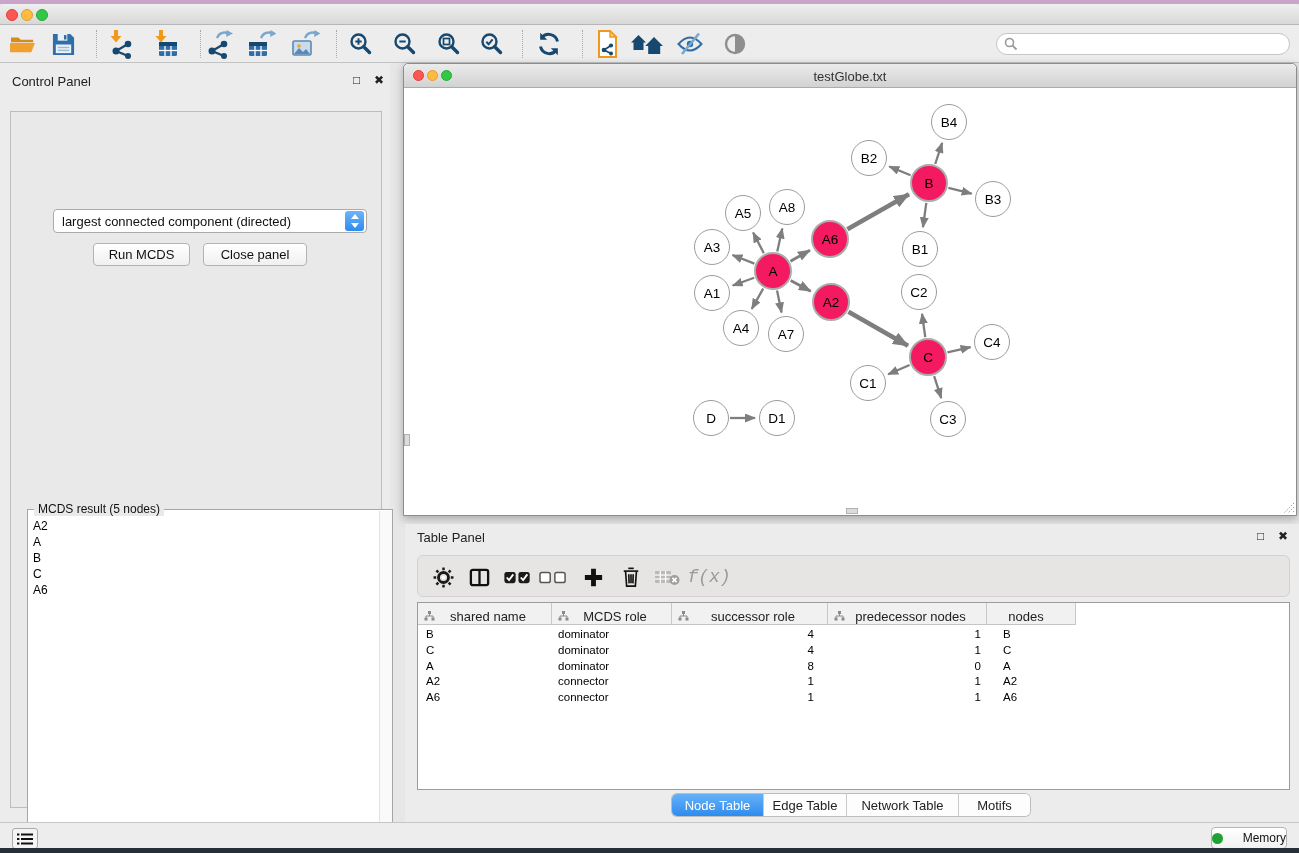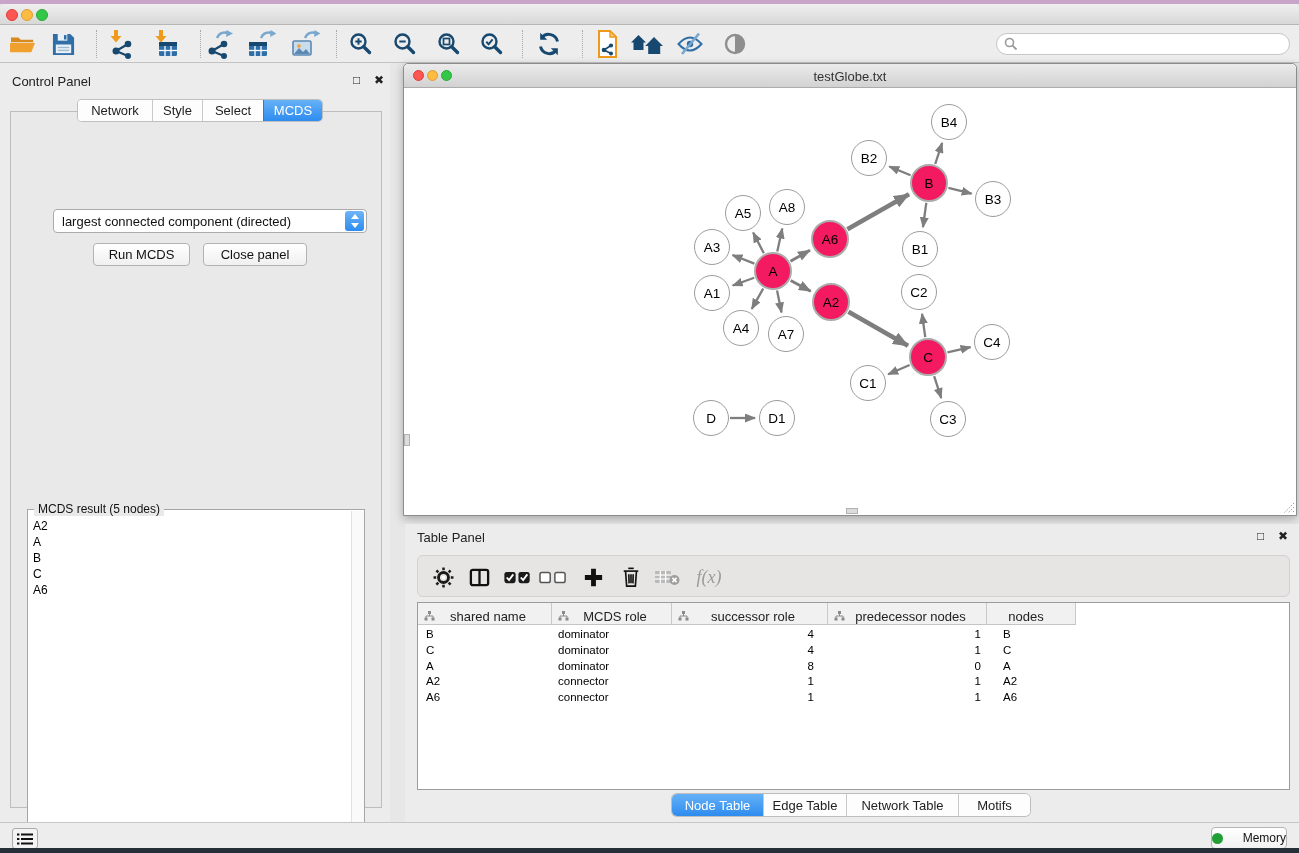--- a/index.html
+++ b/index.html
@@ -52,21 +52,21 @@
   .criterion .val { flex:1; font-size:13px; color:#111; padding-left:8px; white-space:nowrap; overflow:hidden; }
   .stepper { width:19px; height:20px; margin-right:2px; border-radius:3px;
     background:linear-gradient(#6FB4F8,#2D8CEF); position:relative; }
   .stepper::before, .stepper::after { content:""; position:absolute; left:5.5px;
     border-left:4px solid transparent; border-right:4px solid transparent; }
   .stepper::before { top:3px; border-bottom:5px solid #fff; }
   .stepper::after { bottom:3px; border-top:5px solid #fff; }
   .cp-btn { position:absolute; top:131px; height:23px; background:linear-gradient(#FFFFFF,#F0F0F0);
     border:1px solid #B3B3B3; border-radius:4px; font-size:13px; color:#111;
     display:flex; align-items:center; justify-content:center; }
-  .groupbox { position:absolute; left:16px; top:397px; width:338px; height:341px;
+  .groupbox { position:absolute; left:16px; top:397px; width:366px; height:341px;
     border:1px solid #A6A6A6; background:#fff; }
   .groupbox legend { position:absolute; top:-8px; left:6px; background:#E9E9E9;
     padding:0 4px; font-size:12px; color:#111; }
   .mcds-list { position:absolute; left:0; top:1px; right:13px; bottom:0; padding:7px 0 0 5px; }
   .mcds-list .item { font-size:12px; color:#000; line-height:16px; }
   .list-scroll { position:absolute; top:1px; right:0; width:13px; bottom:0;
     background:#FAFAFA; border-left:1px solid #E2E2E2; }
 
   
   .net-window { left:403px; top:59px; width:894px; height:453px; background:#fff;
@@ -90,21 +90,21 @@
   .hthumb { position:absolute; left:442px; bottom:1px; width:12px; height:6px;
     background:#DCDCDC; border:1px solid #B2B2B2; }
 
   
   .table-panel { left:405px; top:520px; width:894px; height:298px; background:#ECECEC; }
   .tp-title { position:absolute; left:12px; top:6px; font-size:13px; color:#222; }
   .tp-toolbar { position:absolute; left:12px; top:31px; width:873px; height:42px;
     background:#E7E5E4; border:1px solid #D3D0CF; border-radius:6px; }
   .tp-icon { position:absolute; top:7px; width:30px; height:28px; display:flex;
     align-items:center; justify-content:center; }
-  .fx { font-family:Liberation Serif, serif; font-style:italic;
+  .fx { font-family:Liberation Mono, monospace; font-style:italic;
     font-size:18px; color:#9A9A9A; }
   .node-table { position:absolute; left:12px; top:78px; width:873px; height:188px;
     background:#fff; border:1px solid #9C9C9C; }
   .thead { position:absolute; left:0; top:0; height:22px; display:flex;
     background:#F1F1F1; border-bottom:1px solid #C4C4C4; }
   .th { display:flex; align-items:flex-end; font-size:13px; color:#222;
     border-right:1px solid #C8C8C8; position:relative; }
   .th .hicon { margin-left:6px; }
   .th .hlabel { flex:1; text-align:center; padding-right:10px; }
   .trow { position:absolute; left:0; height:15.8px; display:flex; }
@@ -324,26 +324,20 @@
           <div class="mcds-list" id="mcds-list">
               <div class="item">A2</div>
               <div class="item">A</div>
               <div class="item">B</div>
               <div class="item">C</div>
               <div class="item">A6</div>
             </div>
           <div class="list-scroll"></div>
         </div>
       </div>
-      <div class="ctabs" id="control-tabs">
-          <div class="ctab" style="width: 74px;">Network</div>
-          <div class="ctab" style="width: 50px;">Style</div>
-          <div class="ctab" style="width: 61px;">Select</div>
-          <div class="ctab active" style="width: 59px;">MCDS</div>
-        </div>
     </div>
 
     <div class="abs net-window">
       <div class="net-titlebar">
         <span class="tl red"></span>
         <span class="tl yellow"></span>
         <span class="tl green"></span>
         <div class="net-title">testGlobe.txt</div>
       </div>
       <div class="net-canvas">

